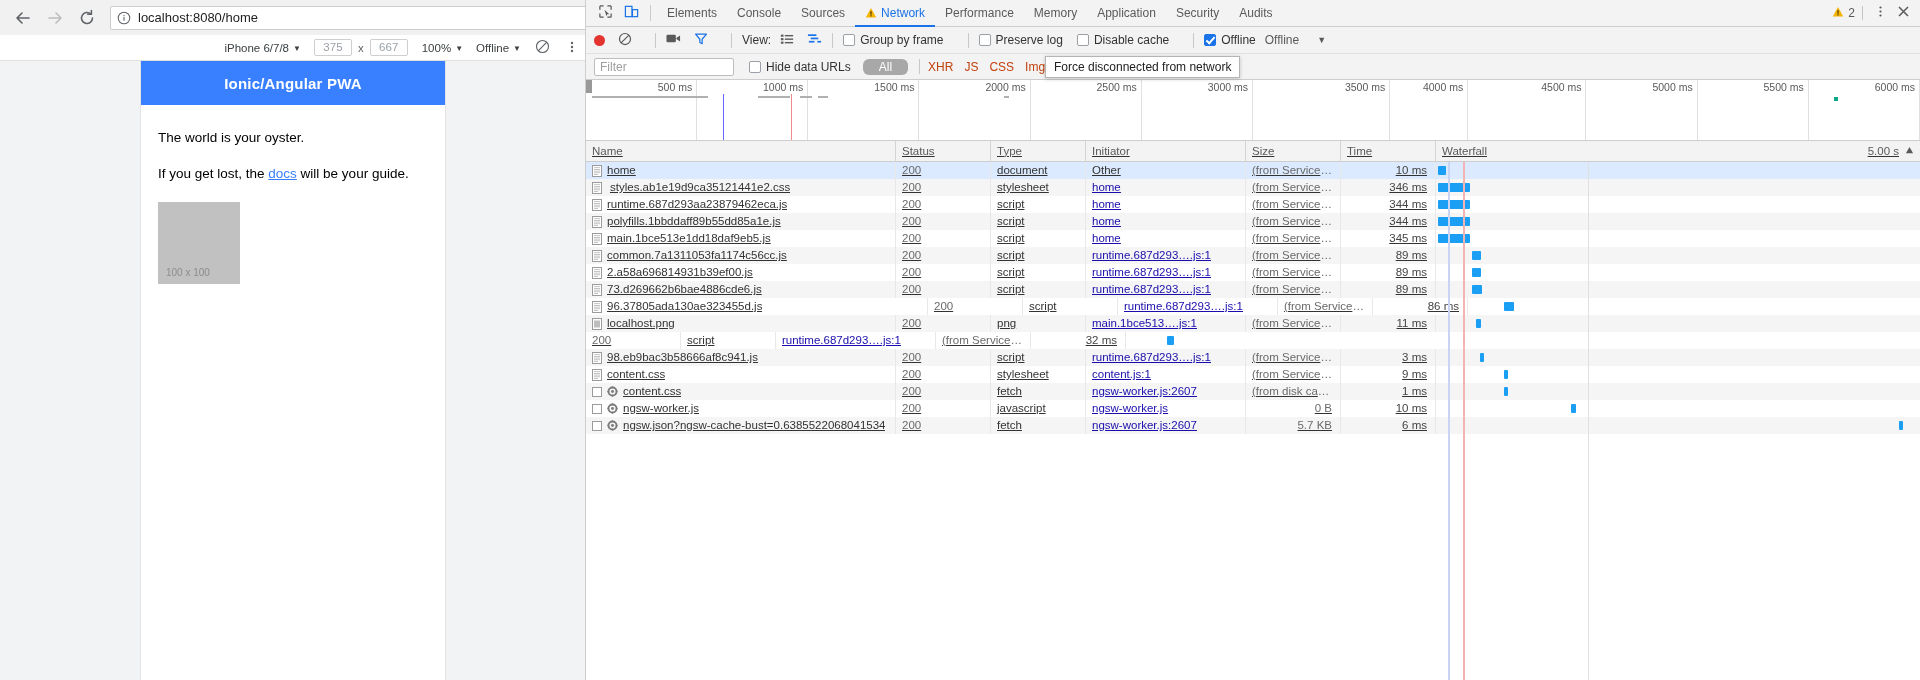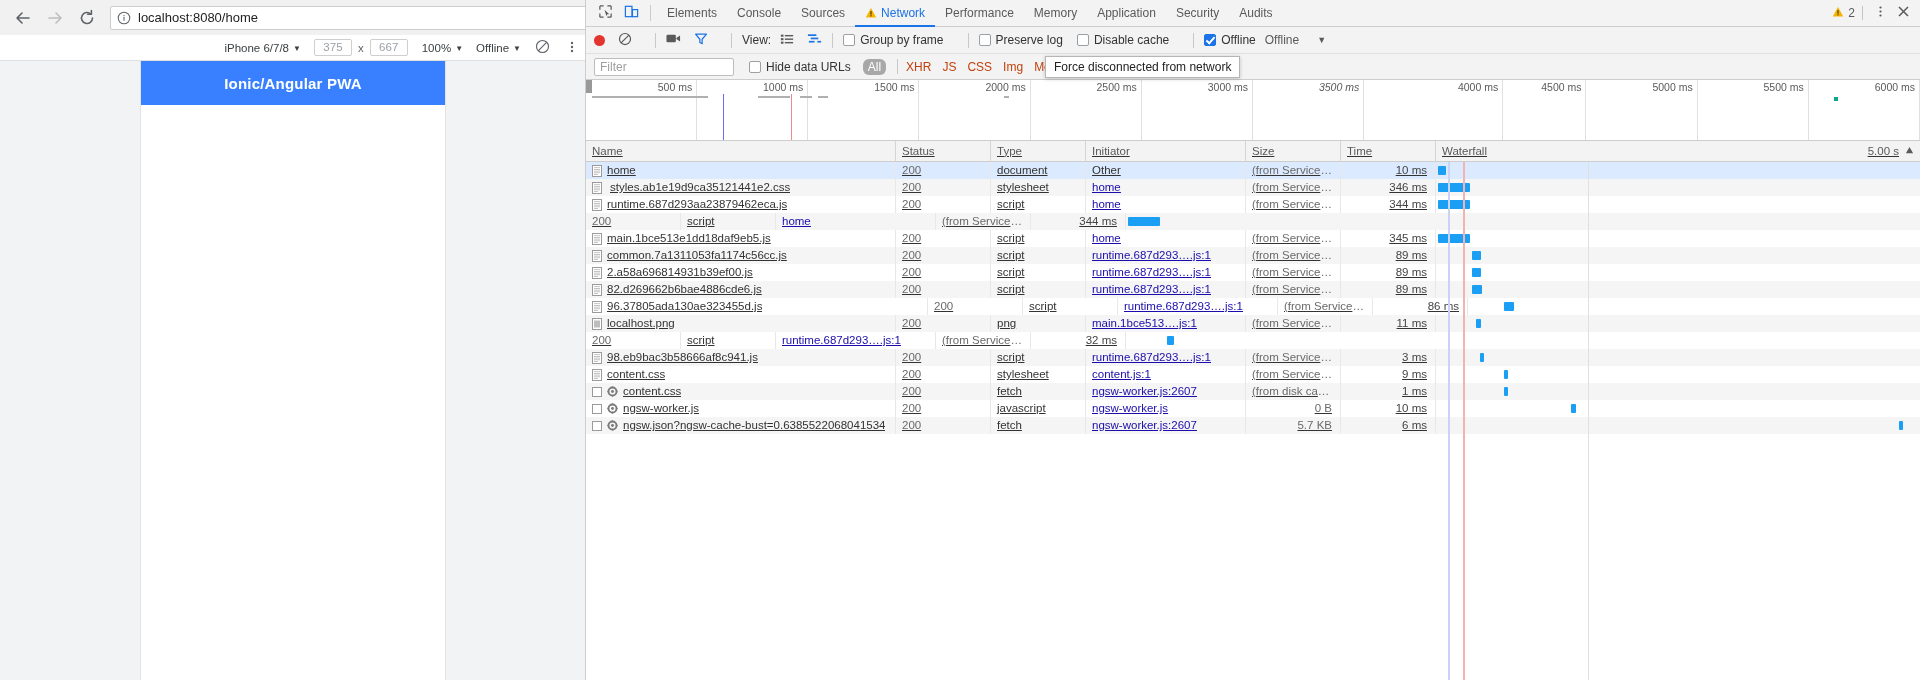--- a/index.html
+++ b/index.html
@@ -140,21 +140,21 @@
     width: 140px; height: 18px; border: 1px solid #bdbdbd; border-radius: 2px;
     background: #fff; font-size: 12px; color: #333; padding: 0 5px;
     font-family: "Liberation Sans", sans-serif;
   }
   .filter-input::placeholder { color: #9e9e9e; }
   .ftype {
     font-size: 12px; color: #c2410c; margin-right: 11px; cursor: pointer; white-space: nowrap;
   }
   .ftype.all {
     background: #a8a8a8; color: #fff; border-radius: 6px;
-    padding: 1px 5px; margin-right: 11px;
+    padding: 1px 16px; margin-right: 11px;
   }
   .tooltip {
     position: absolute; left: 459px; top: 2px;
     background: #fff; border: 1px solid #b5b5b5;
     box-shadow: 0 1px 4px rgba(0,0,0,.2);
     font-size: 12px; color: #222; padding: 3px 8px; white-space: nowrap;
     z-index: 40;
   }
 
   
@@ -350,20 +350,27 @@
             <circle cx="7" cy="11" r="1.2" fill="#5f6368"></circle>
           </svg>
       </span>
     </div>
   </div>
 
   <div class="device-area">
     <div class="device-frame">
       <div class="ion-header">
         <span>Ionic/Angular PWA</span>
+      </div>
+      <div class="ion-content">
+        <p class="ion-p">The world is your oyster.</p>
+        <p class="ion-p"><span>If you get lost, the </span><a class="ion-link">docs</a><span> will be your guide.</span></p>
+        <div class="img-ph">
+          <span>100 x 100</span>
+        </div>
       </div>
     </div>
   </div>
 
   <div class="devtools">
 
     <div class="dt-tabbar">
       <div class="dt-tool-btns">
         <div class="tool-btn">
           <span>
@@ -558,24 +565,24 @@
           </div>
           <div class="ov-tick" style="left: 333.5px; width: 111.167px;">
             <span>2000 ms</span>
           </div>
           <div class="ov-tick" style="left: 444.667px; width: 111.167px;">
             <span>2500 ms</span>
           </div>
           <div class="ov-tick" style="left: 555.833px; width: 111.167px;">
             <span>3000 ms</span>
           </div>
-          <div class="ov-tick" style="left: 667px; width: 111.167px; font-style: italic;">
+          <div class="ov-tick" style="left: 693px; width: 111.167px;">
             <span>3500 ms</span>
           </div>
-          <div class="ov-tick" style="left: 806px; width: 111.167px;">
+          <div class="ov-tick" style="left: 771px; width: 111.167px;">
             <span>4000 ms</span>
           </div>
           <div class="ov-tick" style="left: 889.333px; width: 111.167px;">
             <span>4500 ms</span>
           </div>
           <div class="ov-tick" style="left: 1000.5px; width: 111.167px;">
             <span>5000 ms</span>
           </div>
           <div class="ov-tick" style="left: 1111.67px; width: 111.167px;">
             <span>5500 ms</span>
@@ -684,119 +691,134 @@
             <div class="cell gray" style="width: 95px;">200</div>
             <div class="cell " style="width: 95px;">script</div>
             <div class="cell " style="width: 160px;"><span class="lnk">home</span></div>
             <div class="cell num gray" style="width: 95px;">(from ServiceWor…</div>
             <div class="cell num" style="width: 95px;">344 ms</div>
             <div class="wf-cell">
               <div class="wf-bar" style="left: 2.35px; width: 31.96px;"></div>
             </div>
           </div>
           <div class="row odd">
-            <div class="cell gray" style="width: 95px;">200</div>
-            <div class="cell " style="width: 95px;">script</div>
-            <div class="cell " style="width: 160px;"><span class="lnk">home</span></div>
-            <div class="cell num gray" style="width: 95px;">(from ServiceWor…</div>
-            <div class="cell num" style="width: 95px;">344 ms</div>
-            <div class="wf-cell">
-              <div class="wf-bar" style="left: 2.35px; width: 31.96px;"></div>
-            </div>
-          </div>
-          <div class="row">
             <div class="cell name" style="width: 310px;">
               <span style="display: inline-flex; align-items: center;">
                 <svg width="10" height="12" viewBox="0 0 10 12">
                   <rect x="0.5" y="0.5" width="9" height="11" fill="#fff" stroke="#9b9b9b"></rect>
                   <g fill="#b5b5b5">
                     <rect x="2" y="2.3" width="6" height="0.8"></rect>
                     <rect x="2" y="4" width="6" height="0.8"></rect>
                     <rect x="2" y="5.7" width="6" height="0.8"></rect>
                     <rect x="2" y="7.4" width="6" height="0.8"></rect>
                     <rect x="2" y="9.1" width="4" height="0.8"></rect>
                   </g>
                 </svg>
               </span>
-              <span style="overflow: hidden; text-overflow: ellipsis; white-space: nowrap;">main.1bce513e1dd18daf9eb5.js</span>
+              <span style="overflow: hidden; text-overflow: ellipsis; white-space: nowrap;">polyfills.1bbddaff89b55dd85a1e.js</span>
             </div>
             <div class="cell gray" style="width: 95px;">200</div>
             <div class="cell " style="width: 95px;">script</div>
             <div class="cell " style="width: 160px;"><span class="lnk">home</span></div>
             <div class="cell num gray" style="width: 95px;">(from ServiceWor…</div>
-            <div class="cell num" style="width: 95px;">345 ms</div>
+            <div class="cell num" style="width: 95px;">344 ms</div>
             <div class="wf-cell">
               <div class="wf-bar" style="left: 2.35px; width: 31.96px;"></div>
             </div>
           </div>
-          <div class="row odd">
+          <div class="row">
             <div class="cell name" style="width: 310px;">
               <span style="display: inline-flex; align-items: center;">
                 <svg width="10" height="12" viewBox="0 0 10 12">
                   <rect x="0.5" y="0.5" width="9" height="11" fill="#fff" stroke="#9b9b9b"></rect>
                   <g fill="#b5b5b5">
                     <rect x="2" y="2.3" width="6" height="0.8"></rect>
                     <rect x="2" y="4" width="6" height="0.8"></rect>
                     <rect x="2" y="5.7" width="6" height="0.8"></rect>
                     <rect x="2" y="7.4" width="6" height="0.8"></rect>
                     <rect x="2" y="9.1" width="4" height="0.8"></rect>
                   </g>
                 </svg>
               </span>
-              <span style="overflow: hidden; text-overflow: ellipsis; white-space: nowrap;">common.7a1311053fa1174c56cc.js</span>
+              <span style="overflow: hidden; text-overflow: ellipsis; white-space: nowrap;">main.1bce513e1dd18daf9eb5.js</span>
             </div>
             <div class="cell gray" style="width: 95px;">200</div>
             <div class="cell " style="width: 95px;">script</div>
-            <div class="cell " style="width: 160px;"><span class="lnk">runtime.687d293….js:1</span></div>
-            <div class="cell num gray" style="width: 95px;">(from ServiceWor…</div>
-            <div class="cell num" style="width: 95px;">89 ms</div>
-            <div class="wf-cell">
-              <div class="wf-bar" style="left: 35.72px; width: 8.93px;"></div>
-            </div>
-          </div>
-          <div class="row">
+            <div class="cell " style="width: 160px;"><span class="lnk">home</span></div>
+            <div class="cell num gray" style="width: 95px;">(from ServiceWor…</div>
+            <div class="cell num" style="width: 95px;">345 ms</div>
+            <div class="wf-cell">
+              <div class="wf-bar" style="left: 2.35px; width: 31.96px;"></div>
+            </div>
+          </div>
+          <div class="row odd">
             <div class="cell name" style="width: 310px;">
               <span style="display: inline-flex; align-items: center;">
                 <svg width="10" height="12" viewBox="0 0 10 12">
                   <rect x="0.5" y="0.5" width="9" height="11" fill="#fff" stroke="#9b9b9b"></rect>
                   <g fill="#b5b5b5">
                     <rect x="2" y="2.3" width="6" height="0.8"></rect>
                     <rect x="2" y="4" width="6" height="0.8"></rect>
                     <rect x="2" y="5.7" width="6" height="0.8"></rect>
                     <rect x="2" y="7.4" width="6" height="0.8"></rect>
                     <rect x="2" y="9.1" width="4" height="0.8"></rect>
                   </g>
                 </svg>
               </span>
-              <span style="overflow: hidden; text-overflow: ellipsis; white-space: nowrap;">2.a58a696814931b39ef00.js</span>
+              <span style="overflow: hidden; text-overflow: ellipsis; white-space: nowrap;">common.7a1311053fa1174c56cc.js</span>
             </div>
             <div class="cell gray" style="width: 95px;">200</div>
             <div class="cell " style="width: 95px;">script</div>
             <div class="cell " style="width: 160px;"><span class="lnk">runtime.687d293….js:1</span></div>
             <div class="cell num gray" style="width: 95px;">(from ServiceWor…</div>
             <div class="cell num" style="width: 95px;">89 ms</div>
             <div class="wf-cell">
               <div class="wf-bar" style="left: 35.72px; width: 8.93px;"></div>
             </div>
           </div>
-          <div class="row odd">
+          <div class="row">
             <div class="cell name" style="width: 310px;">
               <span style="display: inline-flex; align-items: center;">
                 <svg width="10" height="12" viewBox="0 0 10 12">
                   <rect x="0.5" y="0.5" width="9" height="11" fill="#fff" stroke="#9b9b9b"></rect>
                   <g fill="#b5b5b5">
                     <rect x="2" y="2.3" width="6" height="0.8"></rect>
                     <rect x="2" y="4" width="6" height="0.8"></rect>
                     <rect x="2" y="5.7" width="6" height="0.8"></rect>
                     <rect x="2" y="7.4" width="6" height="0.8"></rect>
                     <rect x="2" y="9.1" width="4" height="0.8"></rect>
                   </g>
                 </svg>
               </span>
-              <span style="overflow: hidden; text-overflow: ellipsis; white-space: nowrap;">82.d269662b6bae4886cde6.js</span>
+              <span style="overflow: hidden; text-overflow: ellipsis; white-space: nowrap;">2.a58a696814931b39ef00.js</span>
+            </div>
+            <div class="cell gray" style="width: 95px;">200</div>
+            <div class="cell " style="width: 95px;">script</div>
+            <div class="cell " style="width: 160px;"><span class="lnk">runtime.687d293….js:1</span></div>
+            <div class="cell num gray" style="width: 95px;">(from ServiceWor…</div>
+            <div class="cell num" style="width: 95px;">89 ms</div>
+            <div class="wf-cell">
+              <div class="wf-bar" style="left: 35.72px; width: 8.93px;"></div>
+            </div>
+          </div>
+          <div class="row odd">
+            <div class="cell name" style="width: 310px;">
+              <span style="display: inline-flex; align-items: center;">
+                <svg width="10" height="12" viewBox="0 0 10 12">
+                  <rect x="0.5" y="0.5" width="9" height="11" fill="#fff" stroke="#9b9b9b"></rect>
+                  <g fill="#b5b5b5">
+                    <rect x="2" y="2.3" width="6" height="0.8"></rect>
+                    <rect x="2" y="4" width="6" height="0.8"></rect>
+                    <rect x="2" y="5.7" width="6" height="0.8"></rect>
+                    <rect x="2" y="7.4" width="6" height="0.8"></rect>
+                    <rect x="2" y="9.1" width="4" height="0.8"></rect>
+                  </g>
+                </svg>
+              </span>
+              <span style="overflow: hidden; text-overflow: ellipsis; white-space: nowrap;">73.d269662b6bae4886cde6.js</span>
             </div>
             <div class="cell gray" style="width: 95px;">200</div>
             <div class="cell " style="width: 95px;">script</div>
             <div class="cell " style="width: 160px;"><span class="lnk">runtime.687d293….js:1</span></div>
             <div class="cell num gray" style="width: 95px;">(from ServiceWor…</div>
             <div class="cell num" style="width: 95px;">89 ms</div>
             <div class="wf-cell">
               <div class="wf-bar" style="left: 35.72px; width: 9.87px;"></div>
             </div>
           </div>

